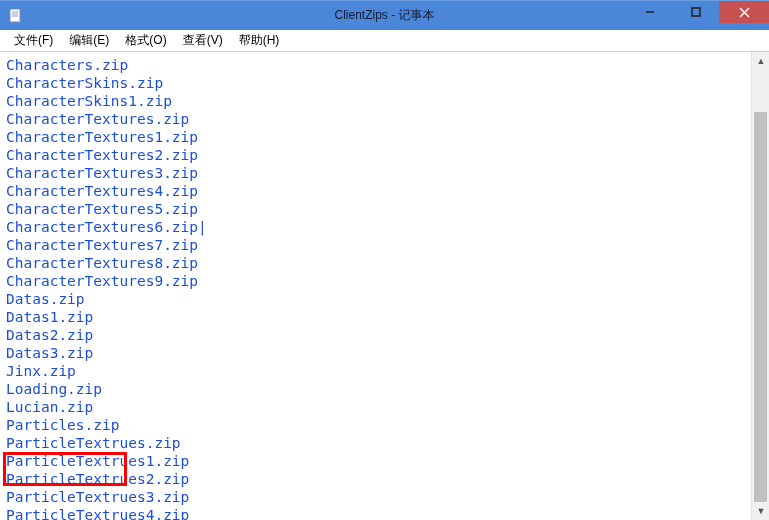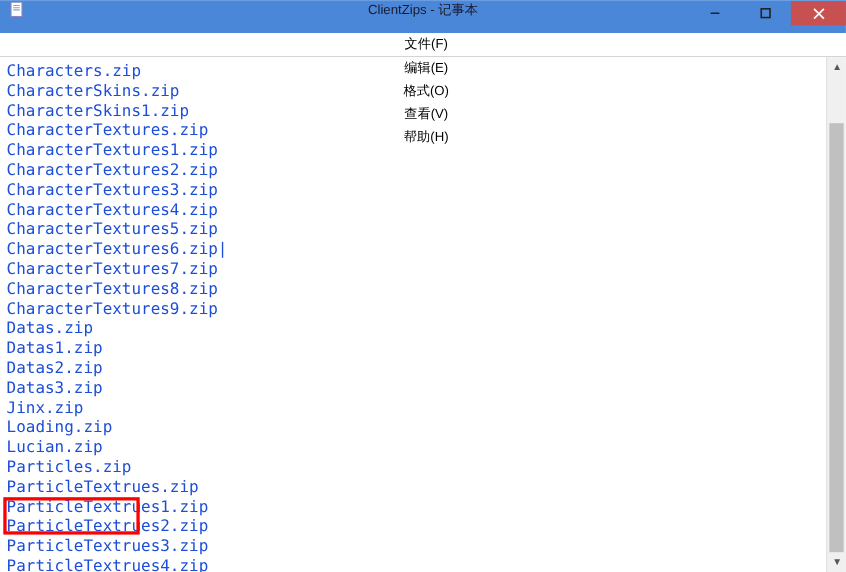--- a/index.html
+++ b/index.html
@@ -7,20 +7,21 @@
       width: 769px;
       height: 520px;
       font-family: "Microsoft YaHei", "SimSun", sans-serif;
       background: #fff;
       overflow: hidden;
     }
     .titlebar {
       height: 30px;
       background: #4a87d8;
       display: flex;
+      align-items: center;
       position: relative;
       border-top: 1px solid #6a9ee0;
     }
     .titlebar-icon {
       width: 16px;
       height: 16px;
       margin-left: 8px;
       display: flex;
       align-items: center;
       justify-content: center;
@@ -54,21 +55,20 @@
       width: 50px;
     }
     .menubar {
       height: 22px;
       background: #fff;
       border-bottom: 1px solid #d0d0d0;
       display: flex;
       align-items: center;
       padding-left: 6px;
       font-size: 12px;
-      flex-direction: column;
     }
     .menu-item {
       padding: 2px 8px;
       cursor: pointer;
     }
     .content-area {
       height: calc(520px - 30px - 22px);
       display: flex;
       background: #fff;
     }

